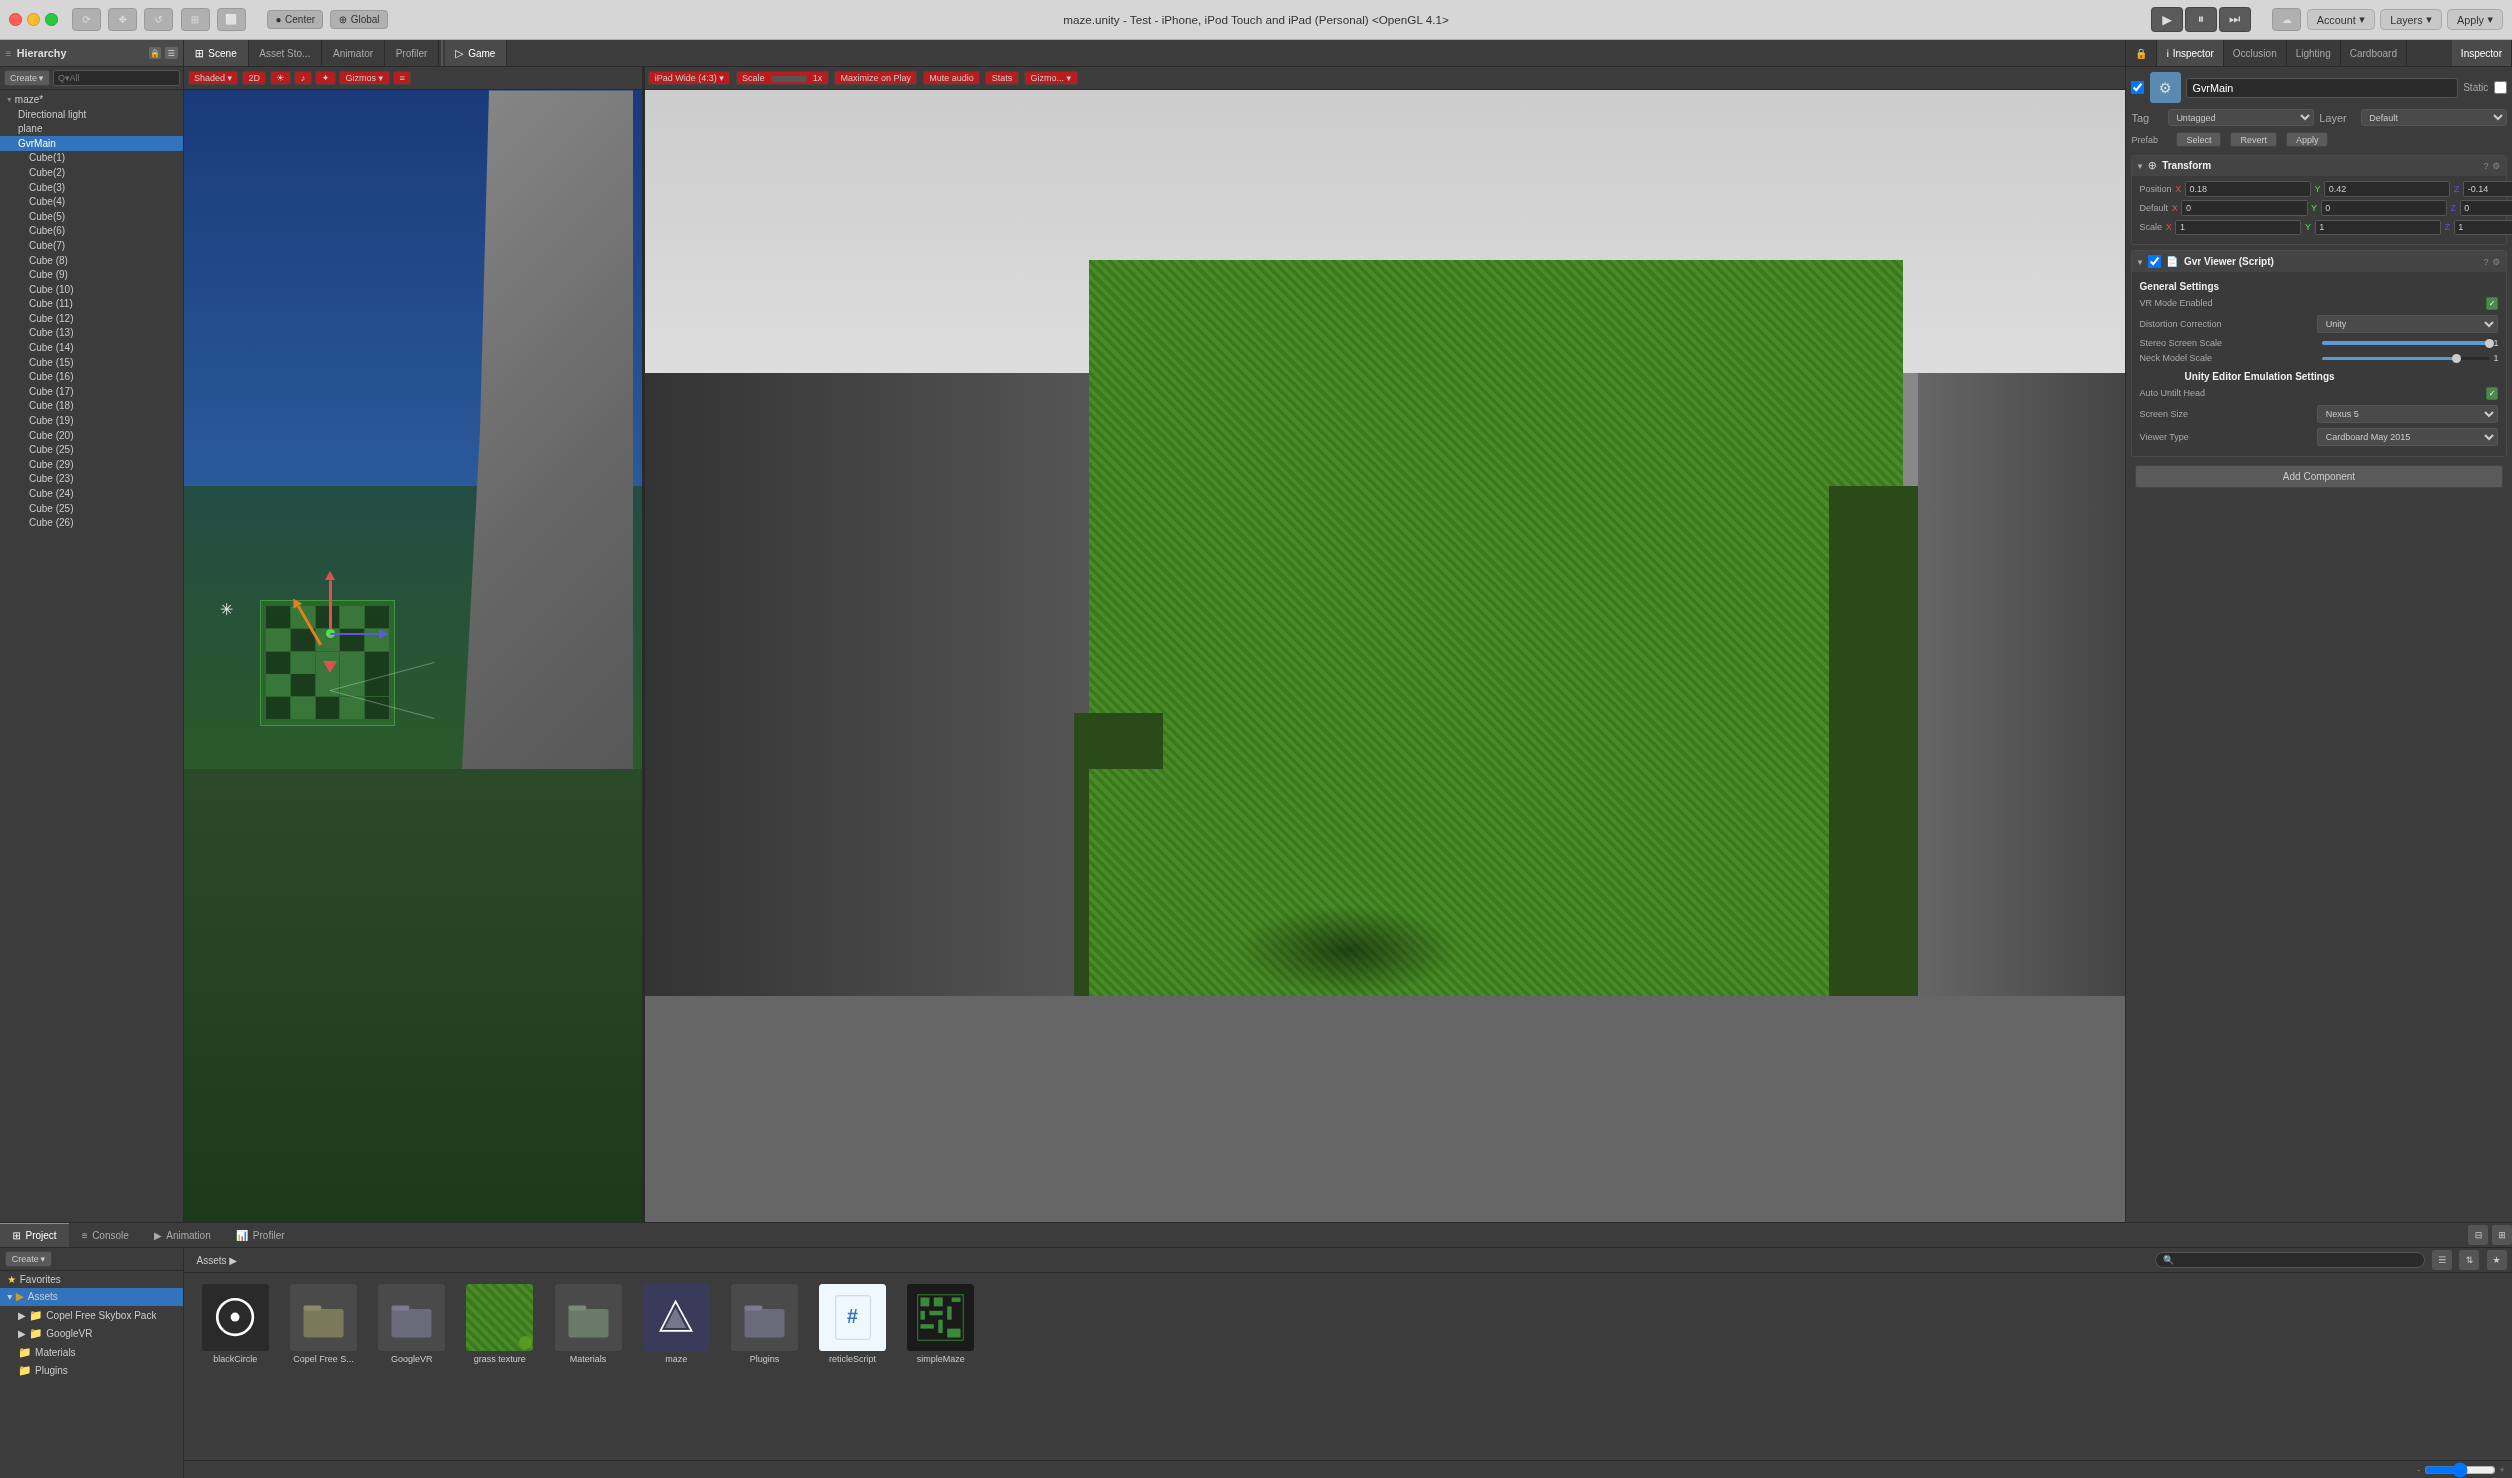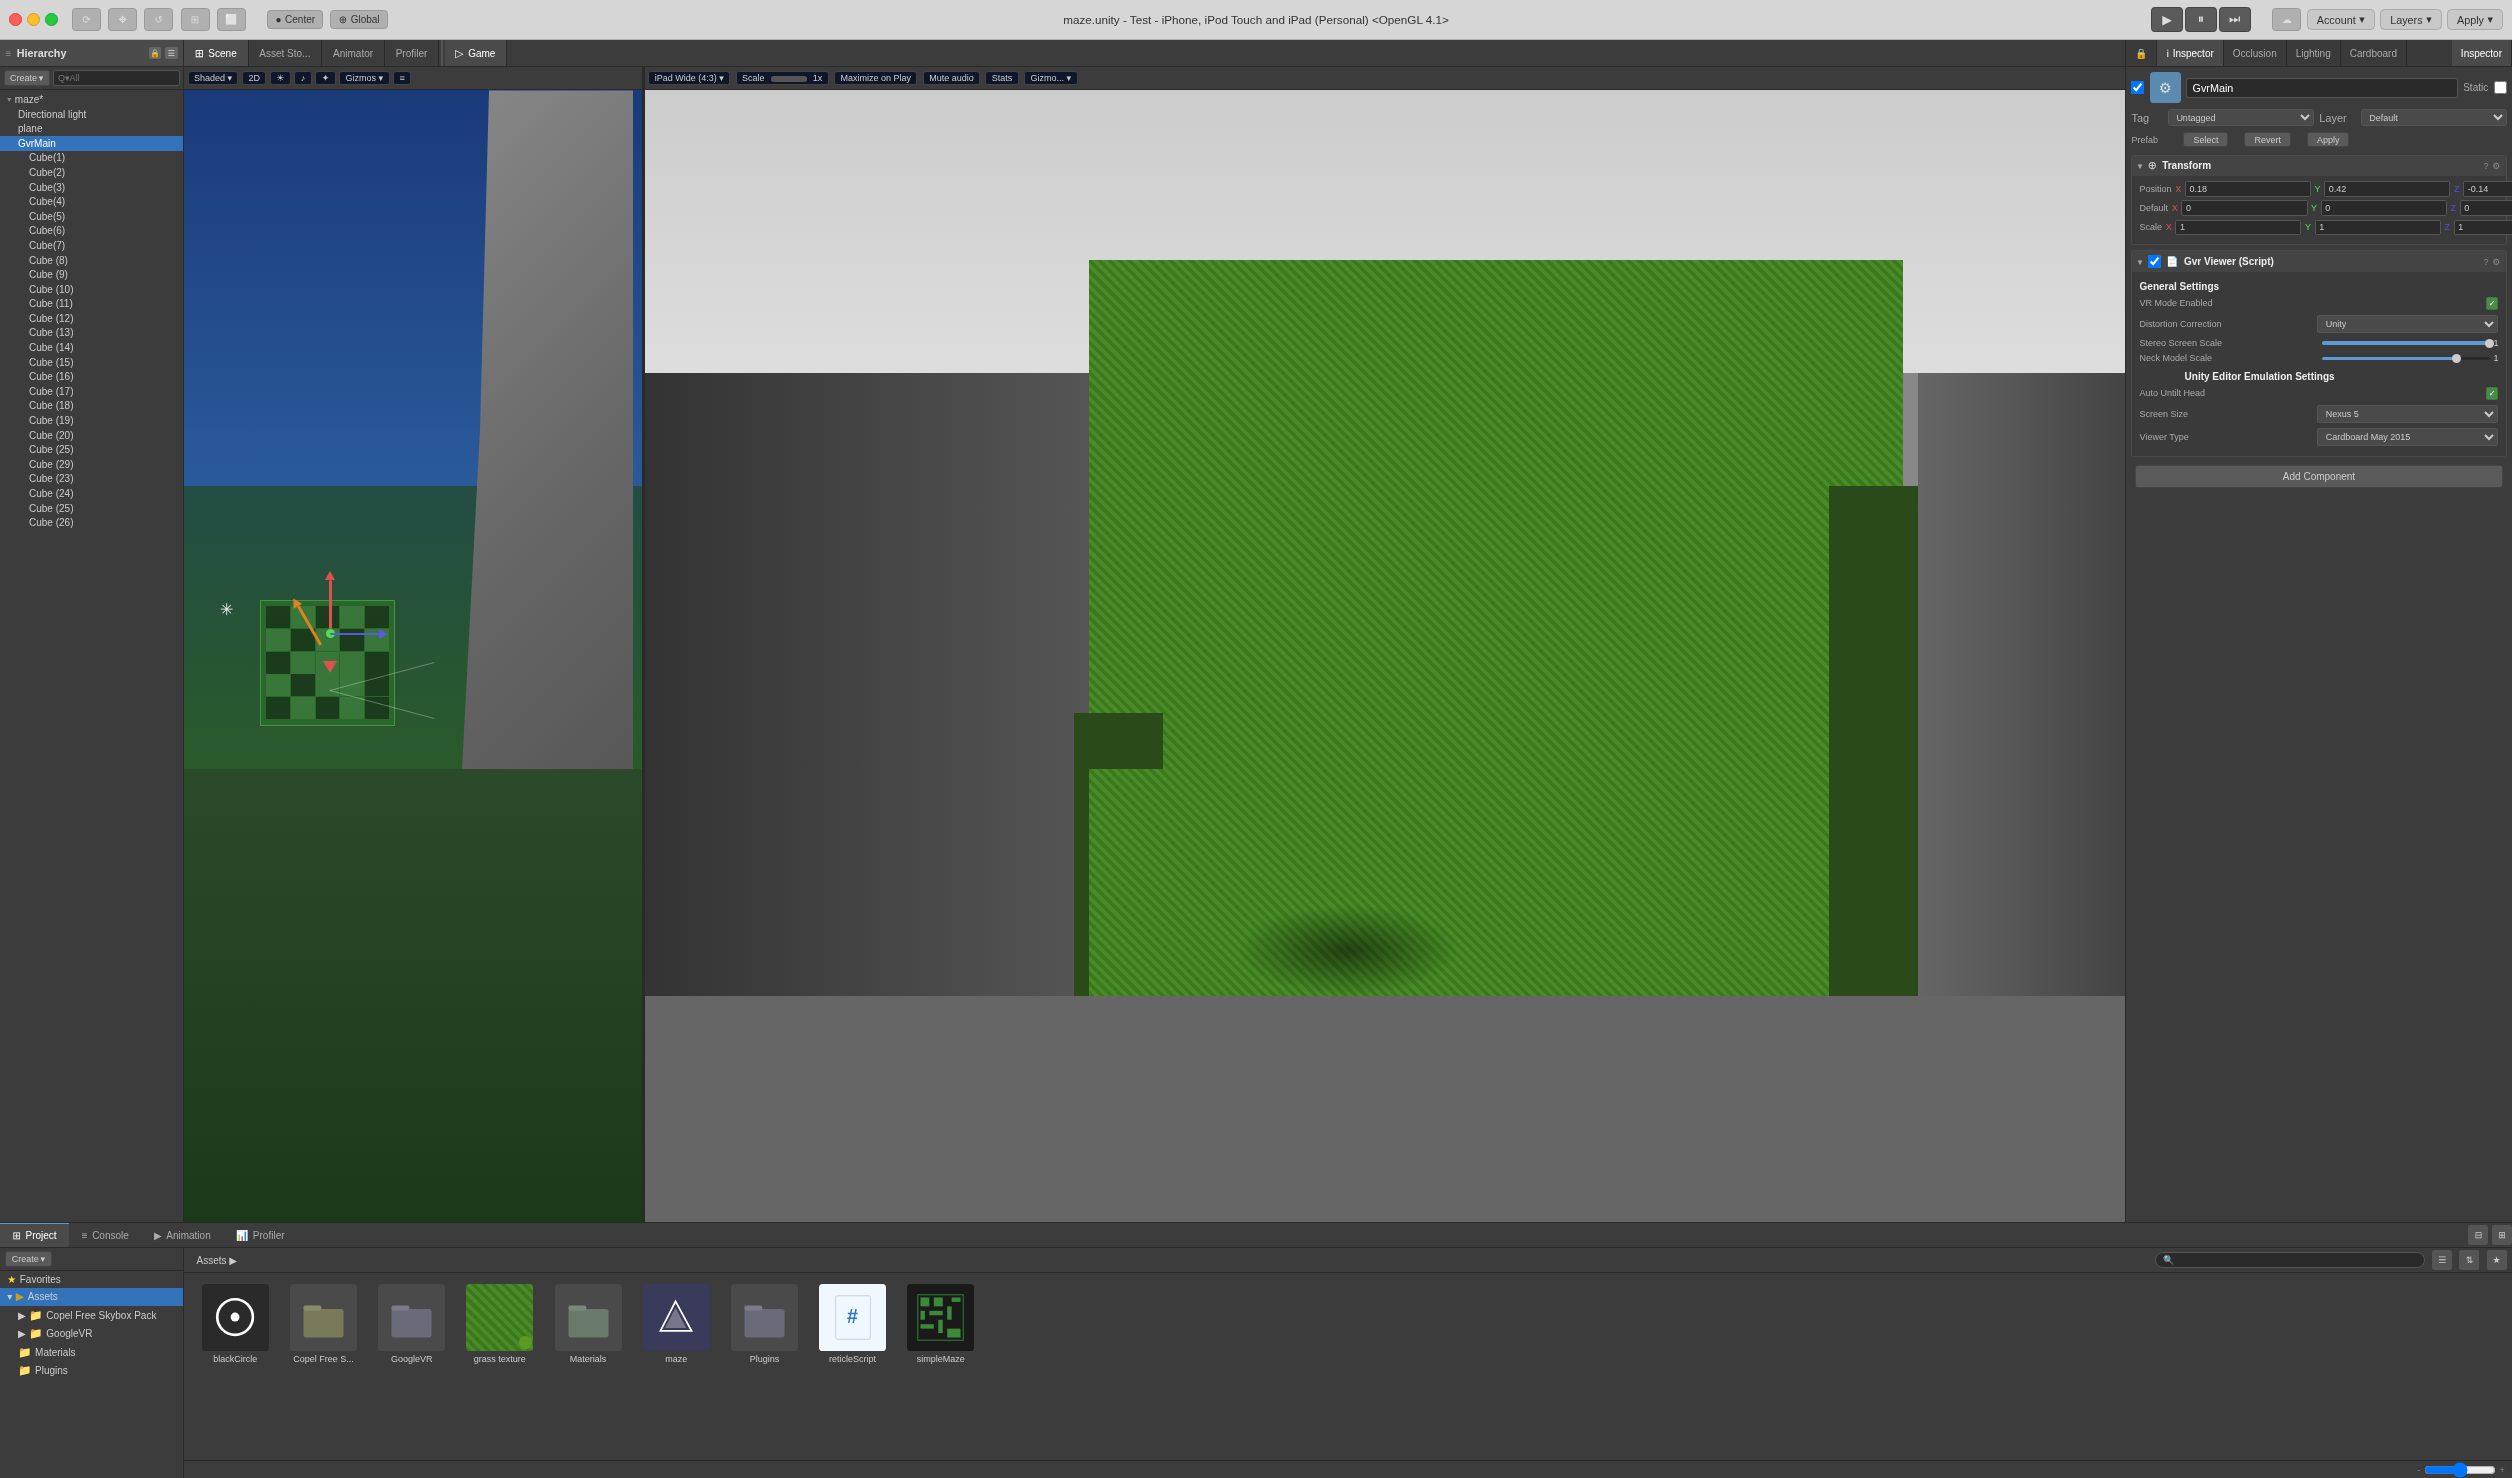--- a/index.html
+++ b/index.html
@@ -213,21 +213,21 @@
       background: #3c3c3c;
       border-bottom: 0.9px solid #2a2a2a;
       padding: 2.7px 3.6px;
       display: flex;
       align-items: center;
       gap: 3.6px;
       height: 23.4px;
       flex-wrap: nowrap;
     }
     .scene-btn {
-      background: #0f172a;
+      background: #b91c1c;
       border: 0.9px solid #444;
       border-radius: 2.7px;
       padding: 0.9px 5.4px;
       font-size: 9px;
       color: #ccc;
       cursor: pointer;
     }
     .scene-canvas {
       flex: 1;
       background: #1a1a2e;
@@ -323,21 +323,21 @@
       background: #4a4a4a;
       border: 0.9px solid #555;
       border-radius: 2.7px;
       padding: 1.8px 3.6px;
       font-size: 9px;
       color: #ccc;
     }
     .prefab-row {
       display: flex;
       align-items: center;
-      gap: 16px;
+      gap: 9px;
       margin-bottom: 7.2px;
     }
     .prefab-label { color: #aaa; font-size: 9px; width: 36px; }
     .prefab-btn {
       background: #5a5a5a;
       border: 0.9px solid #444;
       border-radius: 2.7px;
       padding: 1.8px 9px;
       font-size: 9px;
       color: #ccc;

